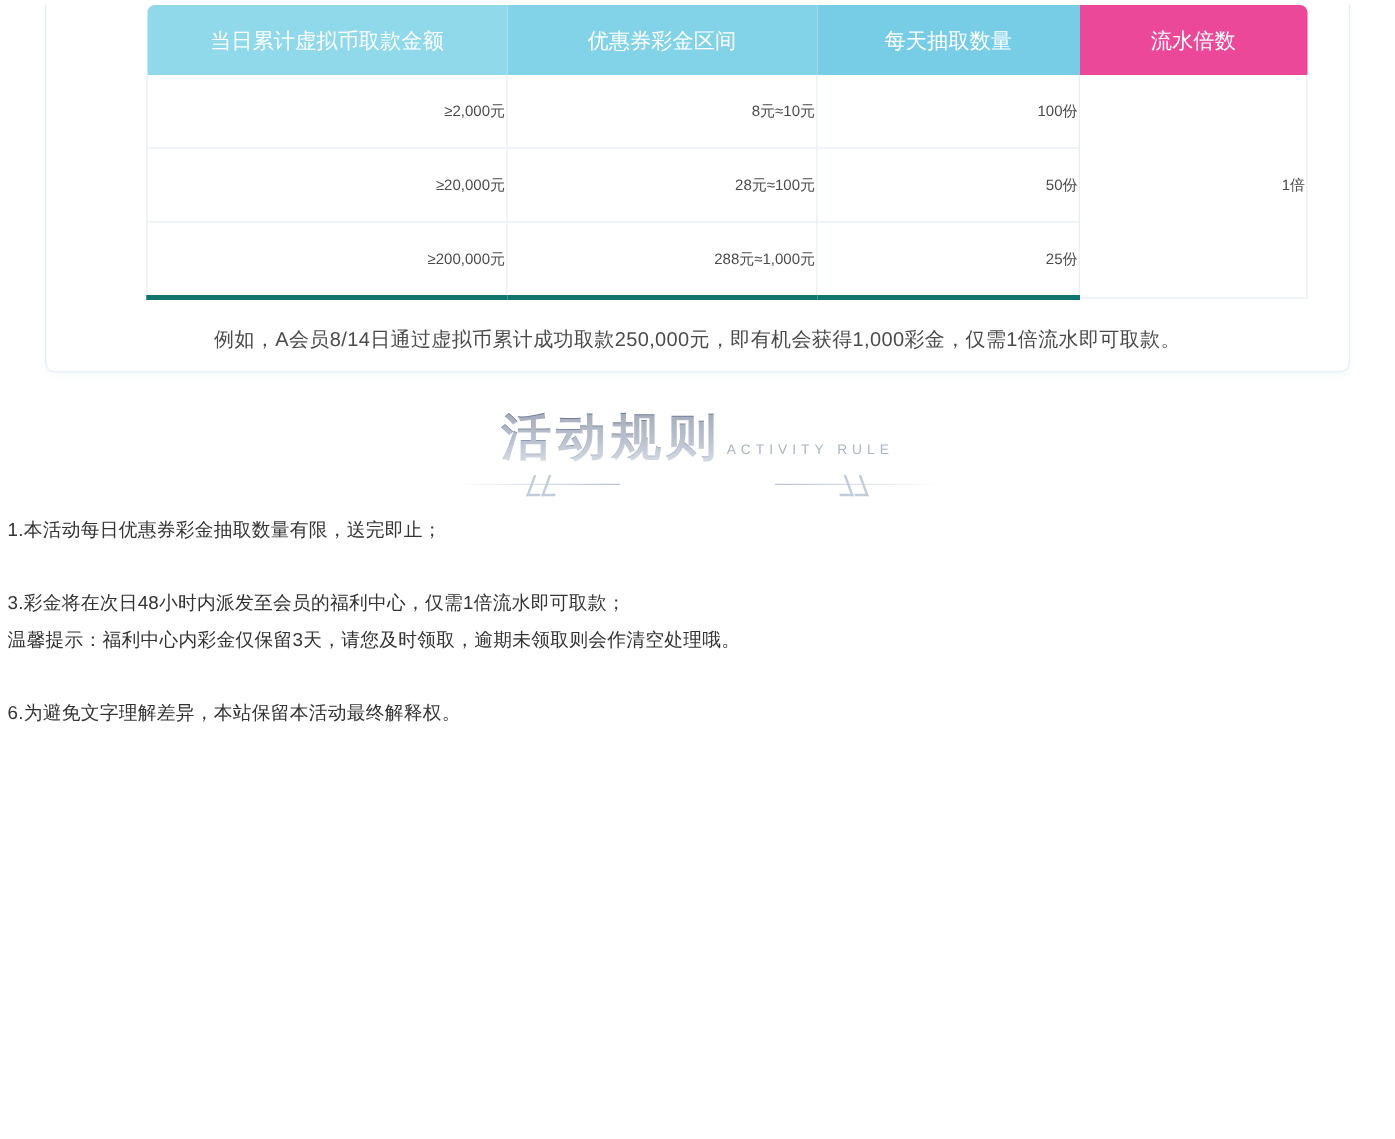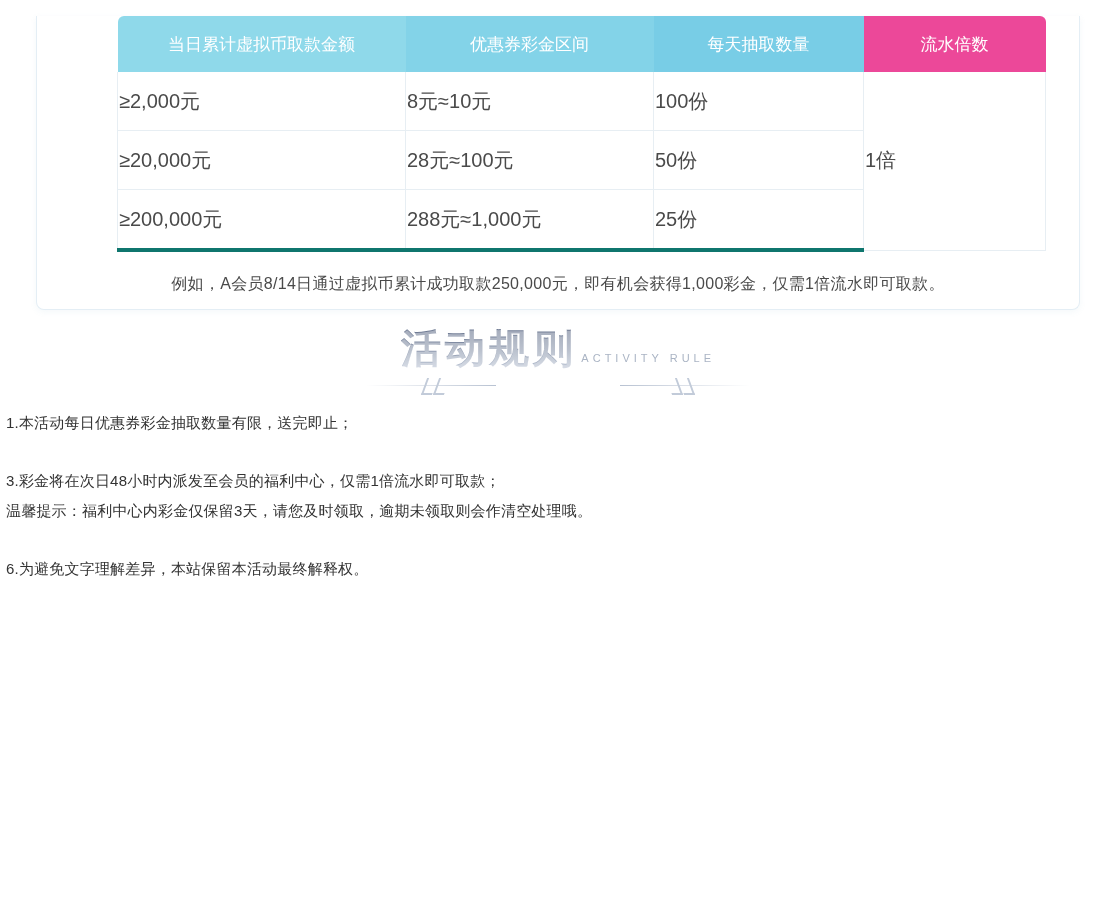--- a/index.html
+++ b/index.html
@@ -14,21 +14,21 @@
     color: #333;
     overflow: hidden;
     position: relative;
   }
 
   
   .card-wrap {
     position: relative;
     width: 1080px;
     margin: 0 auto;
-    padding-top: 16px;
+    padding-top: 4px;
   }
   .card {
     position: relative;
     margin: 0 18px;
     background: #ffffff;
     border: 1px solid #e4eef5;
     border-top: none;
     border-radius: 0 0 8px 8px;
     box-shadow: 0 2px 6px rgba(120,160,190,0.08);
     padding: 0 0 14px 0;
@@ -54,23 +54,23 @@
     border: none;
   }
   table.promo thead th.h1 { background: #8fd9ea; width: 286px; }
   table.promo thead th.h2 { background: #83d3e8; width: 246px; }
   table.promo thead th.h3 { background: #78cde6; width: 208px; }
   table.promo thead th.h4 { background: #ec4899; width: 180px; border-radius: 0 6px 0 0;}
   table.promo thead th.h1 { border-radius: 6px 0 0 0; }
 
   table.promo tbody td {
     height: 56px;
-    text-align: left;
+    text-align: right;
     vertical-align: middle;
-    font-size: 20px;
+    font-size: 12px;
     color: #4a4a4a;
     border-bottom: 1px solid #e7eef3;
     border-right: 1px solid #e7eef3;
     background: #ffffff;
   }
   table.promo tbody td:first-child { border-left: 1px solid #e7eef3; }
   table.promo tbody tr:last-child td { border-bottom: 4px solid #0f766e; }
   table.promo tbody td.merged {
     border-right: 1px solid #e7eef3;
   }
@@ -80,21 +80,21 @@
     color: #4a4a4a;
     margin-top: 22px;
     letter-spacing: 0.3px;
   }
 
   
   .section-title-wrap {
     position: relative;
     width: 1116px;
     height: 86px;
-    margin-top: 12px;
+    margin-top: 26px;
     text-align: center;
   }
   .section-title {
     font-size: 40px;
     font-weight: bold;
     letter-spacing: 4px;
     background: linear-gradient(180deg, #5f6b86 0%, #8e99ae 55%, #c9d2e0 100%);
     -webkit-background-clip: text;
     background-clip: text;
     color: transparent;

